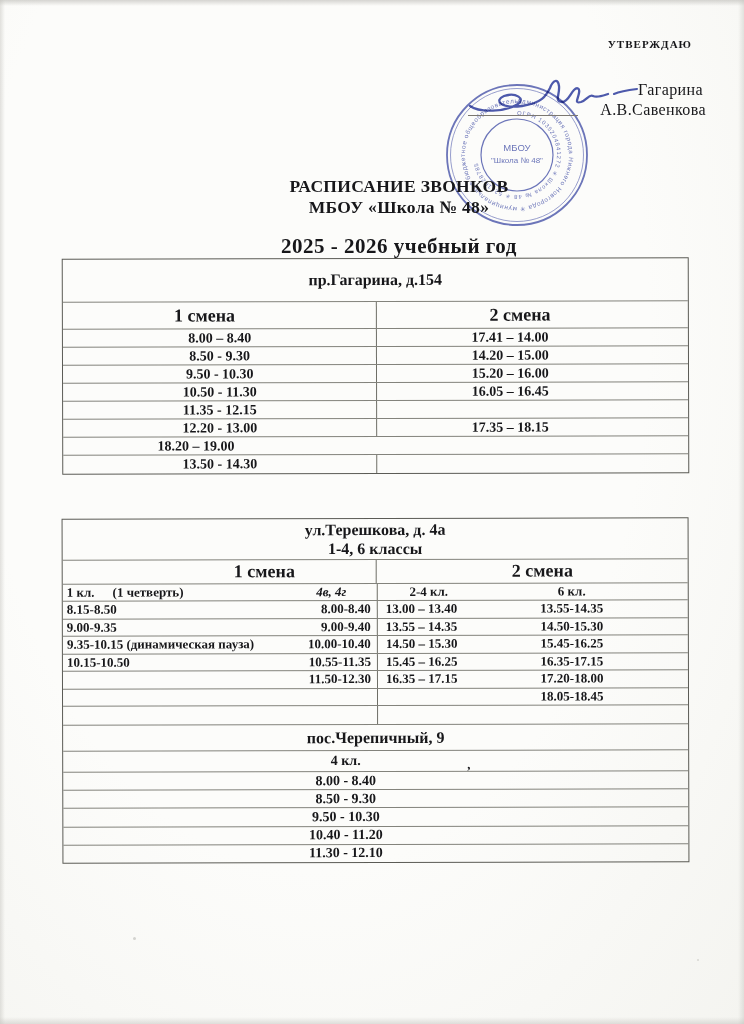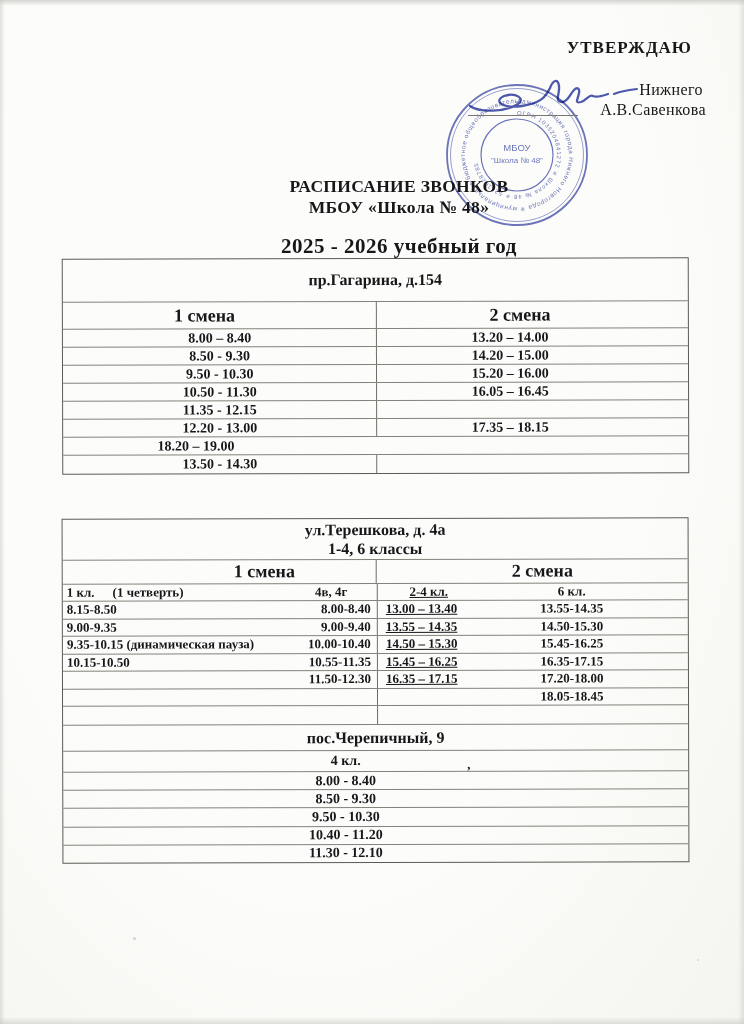--- a/index.html
+++ b/index.html
@@ -5,21 +5,21 @@
   html,body{margin:0;padding:0;}
   body{width:744px;height:1024px;background:#e9e9e6;font-family:"Liberation Serif",serif;}
   .page{position:relative;width:744px;height:1024px;overflow:hidden;color:#17171a;
         background:radial-gradient(ellipse at 42% 32%, #fcfcfa 55%, #f4f4f0 100%);}
   .edge{position:absolute;pointer-events:none;}
   .edge-top{left:0;top:0;width:744px;height:6px;background:linear-gradient(#b5b4af,rgba(255,255,255,0));opacity:.55;}
   .edge-bottom{left:0;bottom:0;width:744px;height:7px;background:linear-gradient(rgba(255,255,255,0),#c2c1bc);opacity:.5;}
   .edge-left{left:0;top:0;width:5px;height:1024px;background:linear-gradient(90deg,#c6c5c0,rgba(255,255,255,0));opacity:.5;}
   .edge-right{right:0;top:0;width:6px;height:1024px;background:linear-gradient(270deg,#c6c5c0,rgba(255,255,255,0));opacity:.45;}
 
-  .approve-title{position:absolute;top:38px;right:52px;font-size:17px;font-weight:bold;letter-spacing:1px;}
+  .approve-title{position:absolute;top:38px;right:52px;font-size:11px;font-weight:bold;letter-spacing:1px;}
   .approve-role{position:absolute;top:81px;right:41px;font-size:16px;letter-spacing:.4px;}
   .approve-name{position:absolute;top:101px;right:38px;font-size:16px;letter-spacing:.4px;}
 
   .stamp{position:absolute;left:430px;top:68px;width:174px;height:174px;mix-blend-mode:multiply;opacity:.82;}
   .signature{position:absolute;left:450px;top:66px;width:200px;height:60px;mix-blend-mode:multiply;opacity:.9;}
   .sig-line{position:absolute;left:468px;top:115px;width:110px;height:1.3px;background:#7b7770;}
 
   .title-block{position:absolute;left:99px;top:176px;width:600px;text-align:center;}
   .title-line{font-size:17.5px;font-weight:bold;letter-spacing:.3px;line-height:21px;}
   .title-year{margin-top:16px;font-size:21px;font-weight:bold;letter-spacing:.5px;}
@@ -45,43 +45,43 @@
   .t2{top:518px;}
   .t2-head{height:40px;flex-direction:column;justify-content:center;text-align:center;font-size:16px;line-height:19px;width:100%;}
   .t2-shift{height:24px;font-size:18px;}
   .t2-shift .c-left{width:50.3%;padding-left:90px;}
   .t2-shift .c-right{width:49.7%;padding-left:20px;}
   .t2-sub{height:17px;font-size:13px;}
   .t2-row{height:17.5px;font-size:13px;}
   .cc1{width:235px;justify-content:flex-start;padding-left:4px;}
   .cc1 .gap{margin-left:18px;}
   .cc2{width:80px;justify-content:flex-end;padding-right:6px;}
-  .cc2.hdr{justify-content:center;padding-right:12px;}
-  .cc3{width:128px;justify-content:flex-start;padding-left:8px;text-decoration:underline;}
+  .cc2.hdr{justify-content:center;padding-right:12px;font-style:italic;}
+  .cc3{width:128px;justify-content:flex-start;padding-left:8px;}
   .cc3.hdr{justify-content:center;padding-left:0;padding-right:26px;}
   .cc4{flex:1;padding-right:50px;}
   .t2-empty{height:19px;}
   .t3-head{height:25px;font-size:16px;width:100%;}
   .t3-class{height:21px;font-size:14px;width:100%;position:relative;}
   .t3-row{height:17.2px;font-size:14px;width:100%;padding-right:60px;}
   .stray{position:absolute;left:404px;top:6px;font-size:13px;font-weight:bold;}
 
   .speck{position:absolute;border-radius:50%;background:#8d8d86;}
 </style>
 </head>
 <body>
 
 <div class="page">
   <div class="edge edge-top"></div>
   <div class="edge edge-bottom"></div>
   <div class="edge edge-left"></div>
   <div class="edge edge-right"></div>
 
   <div class="approve-title">УТВЕРЖДАЮ</div>
-  <div class="approve-role">Нижнего</div>
+  <div class="approve-role">Гагарина</div>
   <div class="approve-name">А.В.Савенкова</div>
 
   <svg class="stamp" viewBox="0 0 174 174">
     <defs>
       <path id="ringO" d="M87,35 a52,52 0 1,1 -0.05,0" fill="none"></path>
       <path id="ringI" d="M87,47 a40,40 0 1,1 -0.05,0" fill="none"></path>
     </defs>
     <circle cx="87" cy="87" r="70" fill="none" stroke="#4c58ae" stroke-width="1.8"></circle>
     <circle cx="87" cy="87" r="66.5" fill="none" stroke="#4c58ae" stroke-width="0.7"></circle>
     <circle cx="87" cy="87" r="36" fill="none" stroke="#4c58ae" stroke-width="1.2"></circle>
@@ -115,21 +115,21 @@
       <div class="cell t1-head">
         <div>пр.Гагарина, д.154</div>
       </div>
     </div>
     <div class="row t1-shift">
       <div class="cell c-left sh div-r">1 смена</div>
       <div class="cell c-right sh">2 смена</div>
     </div>
     <div class="row t1-row">
         <div class="cell c-left div-r">8.00 – 8.40</div>
-        <div class="cell c-right">13.20 – 14.00</div>
+        <div class="cell c-right">17.41 – 14.00</div>
       </div>
     <div class="row t1-row">
         <div class="cell c-left div-r">8.50 - 9.30</div>
         <div class="cell c-right">14.20 – 15.00</div>
       </div>
     <div class="row t1-row">
         <div class="cell c-left div-r">9.50 - 10.30</div>
         <div class="cell c-right">15.20 – 16.00</div>
       </div>
     <div class="row t1-row">

